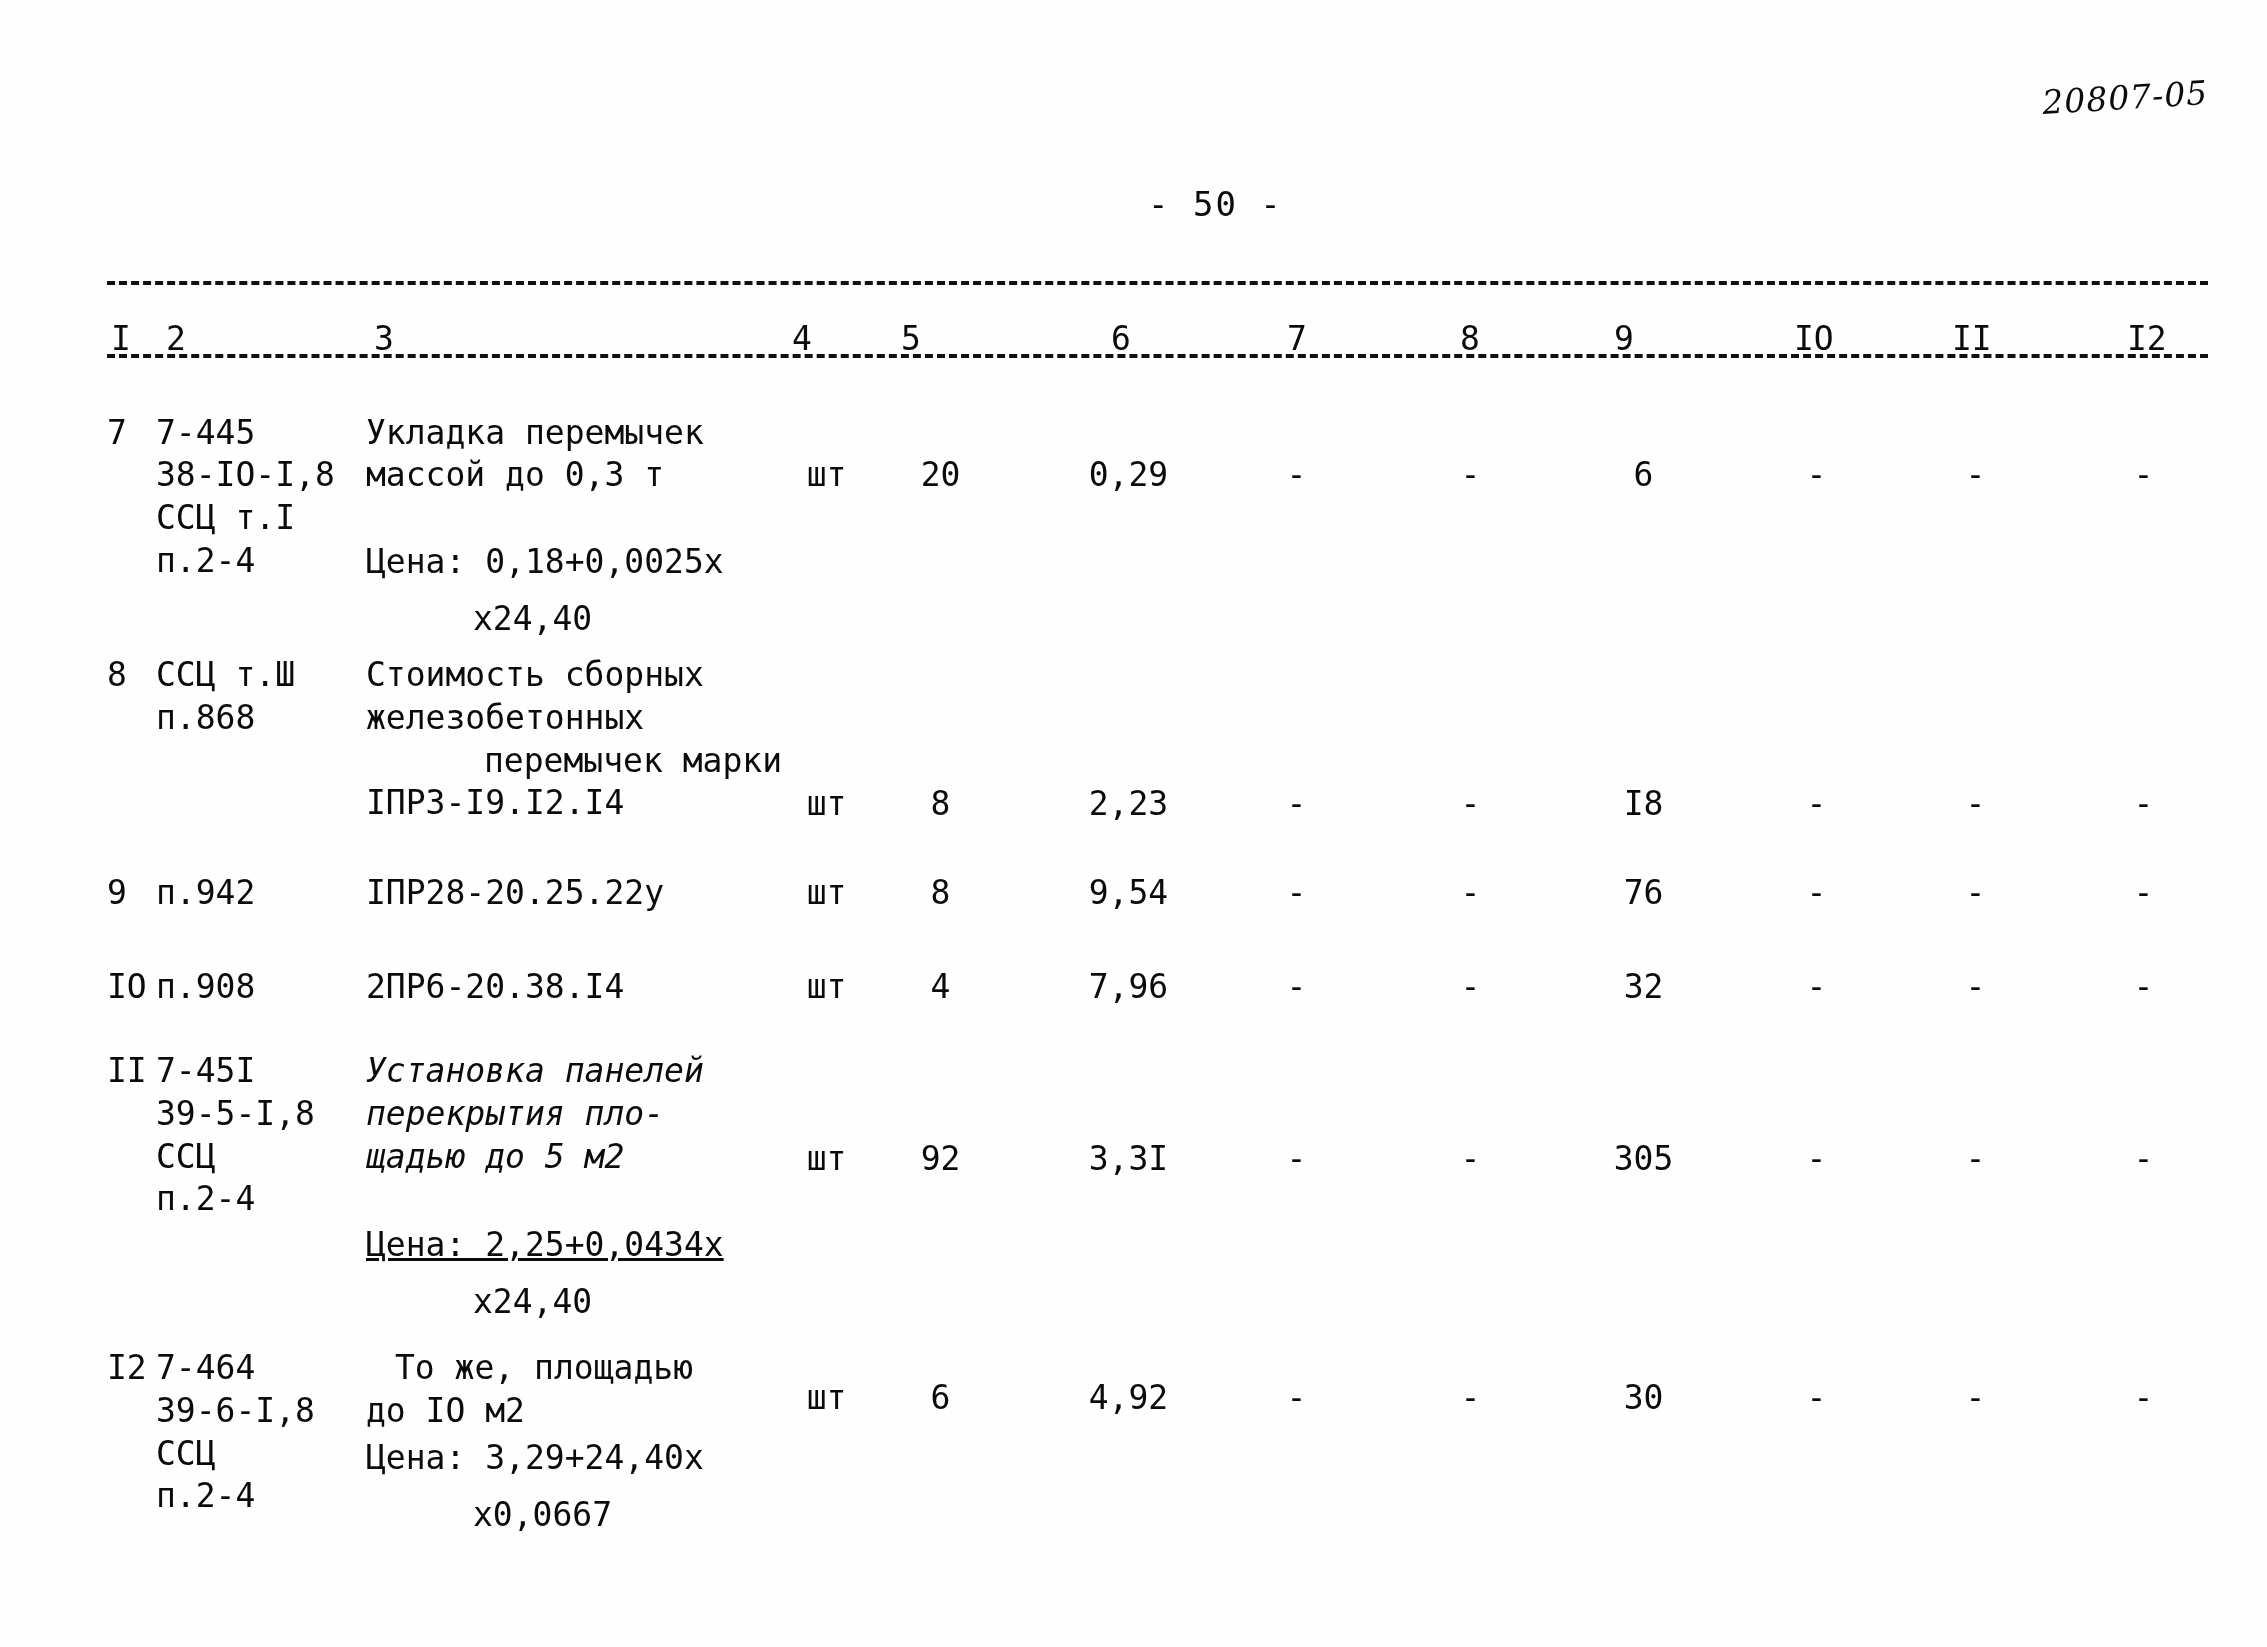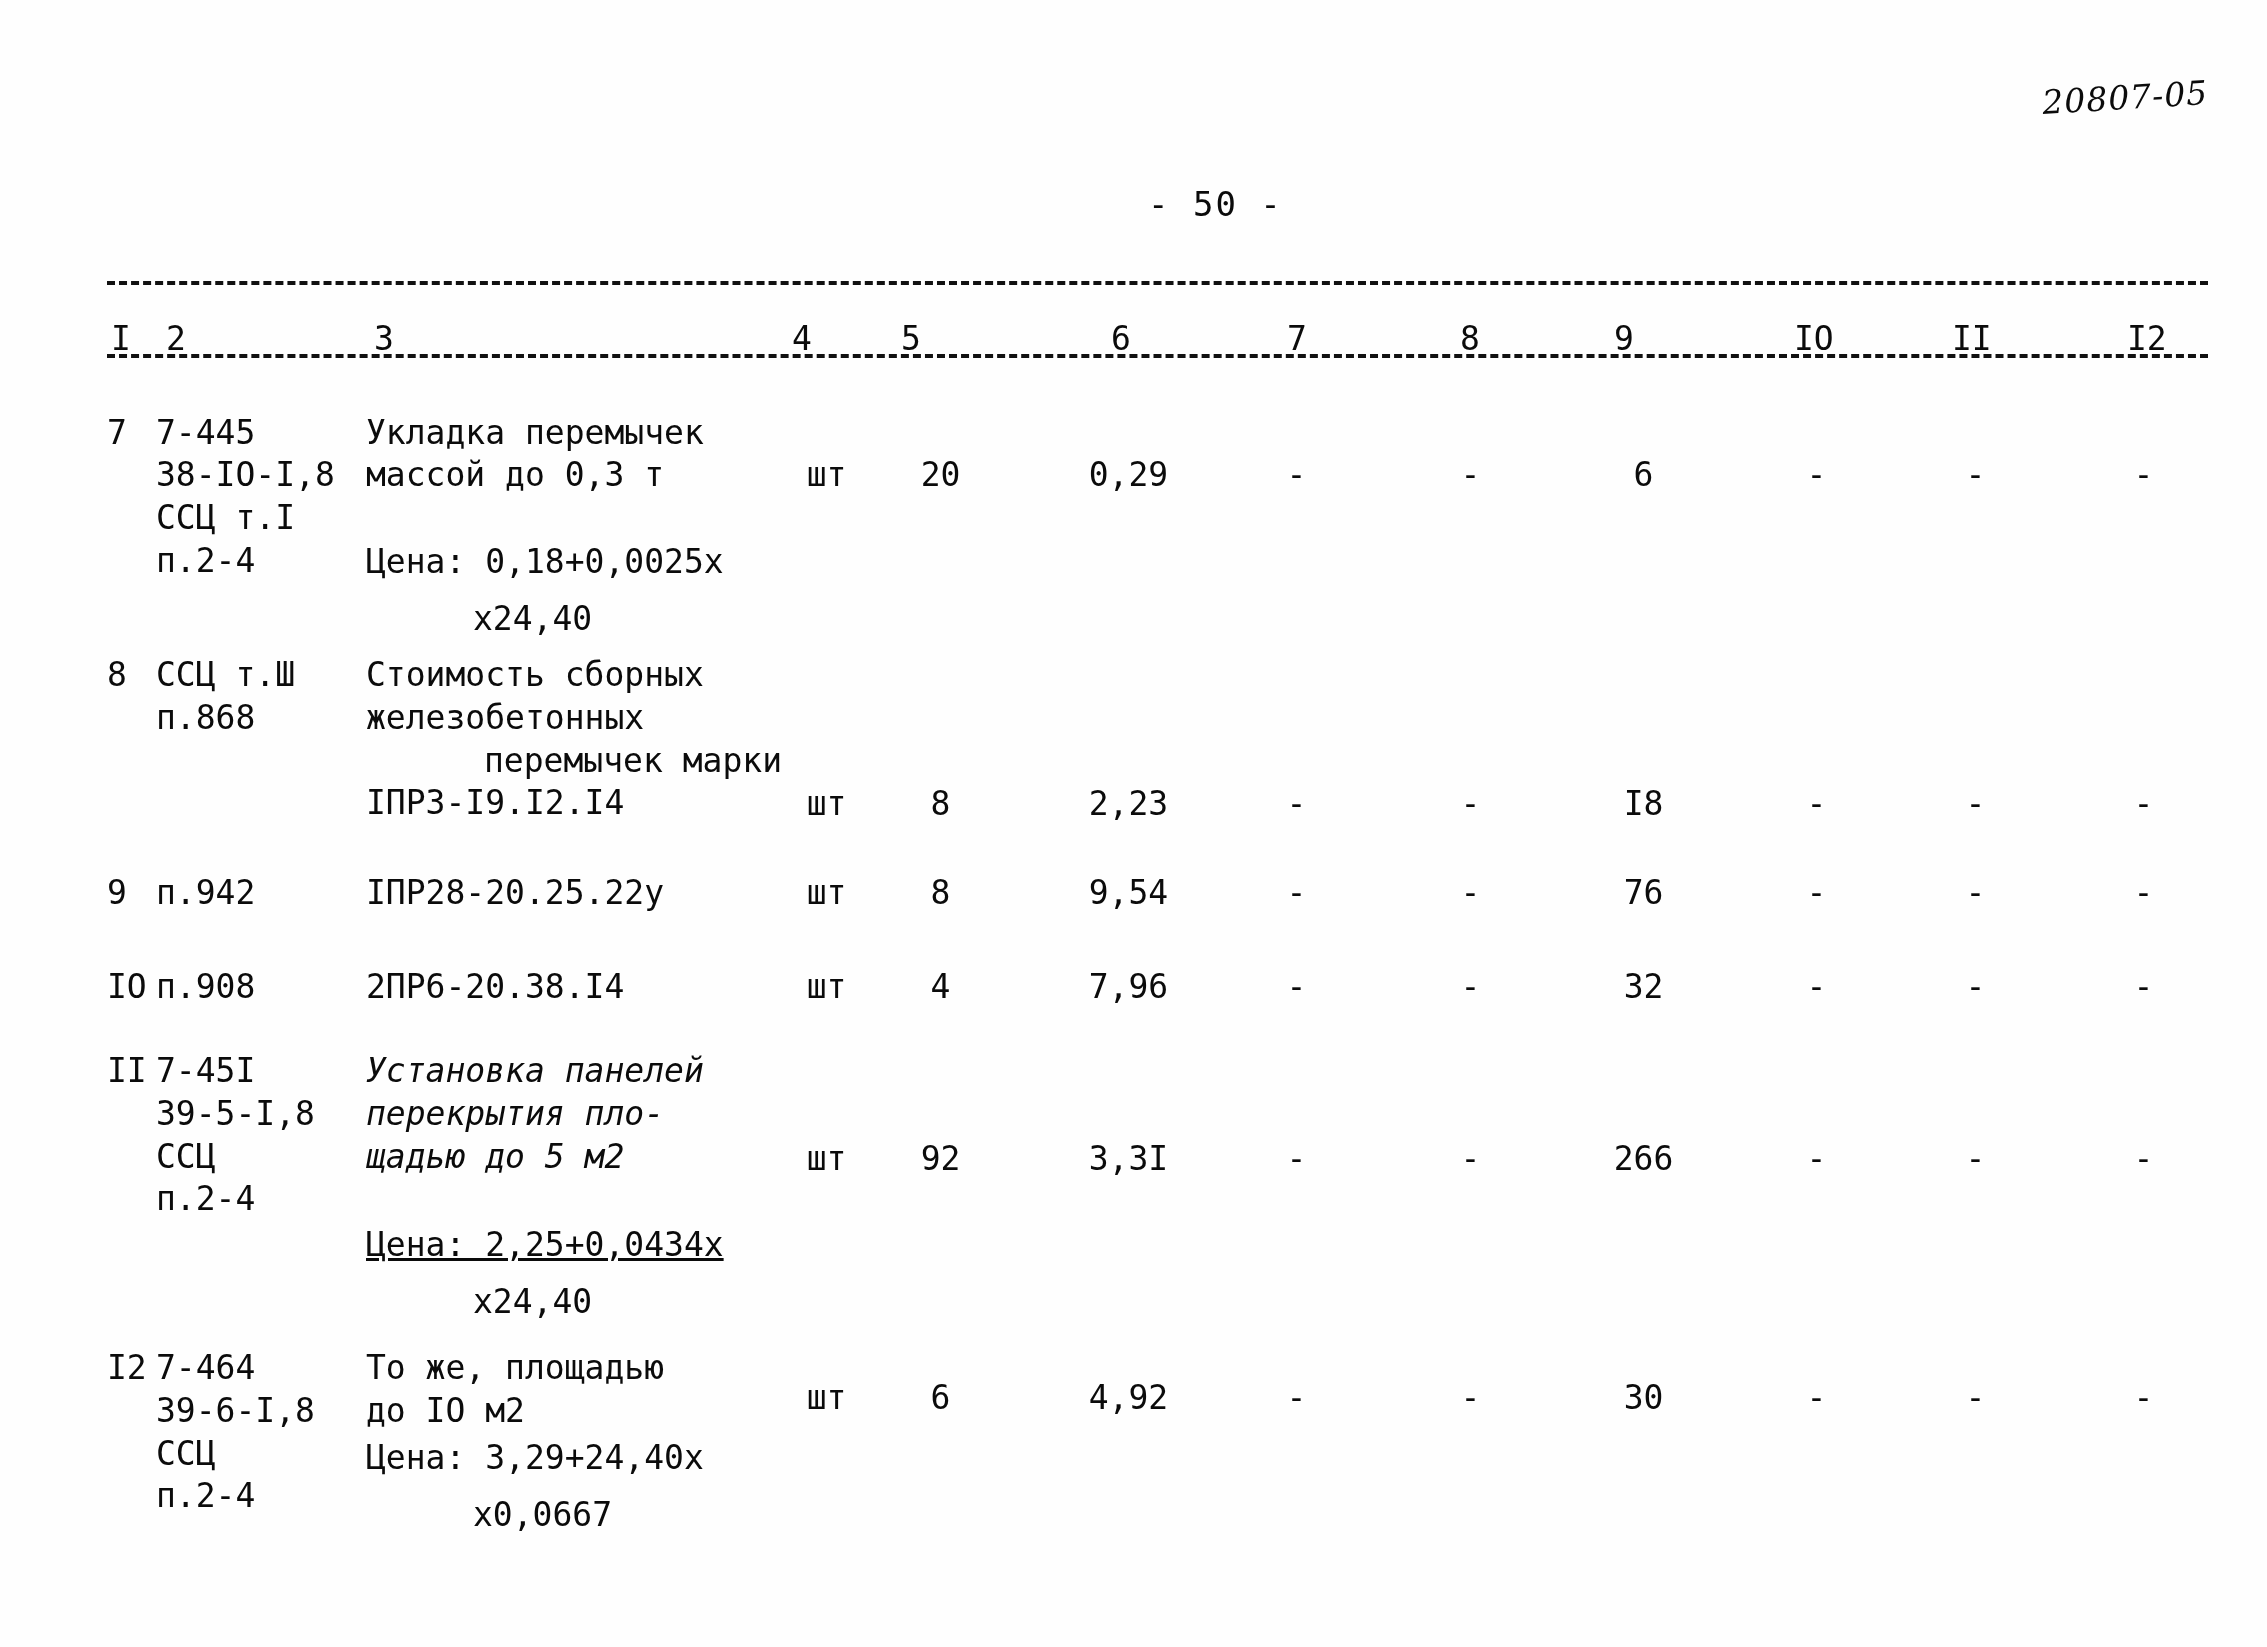--- a/index.html
+++ b/index.html
@@ -217,32 +217,32 @@
         <div class="cell c-desc italic-desc" style="top: 1049px;">Установка панелей</div>
         <div class="cell c-desc italic-desc" style="top: 1092px;">перекрытия пло-</div>
         <div class="cell c-desc italic-desc" style="top: 1135px;">щадью до 5 м2</div>
         <div class="price-line" style="top: 1223px; text-decoration: underline;">Цена: 2,25+0,0434х</div>
         <div class="price-cont" style="top: 1280px;">х24,40</div>
         <div class="cell c-unit" style="top: 1137px;">шт</div>
         <div class="cell c-qty" style="top: 1137px;">92</div>
         <div class="cell c-v6" style="top: 1137px;">3,3I</div>
         <div class="cell c-v7" style="top: 1137px;">-</div>
         <div class="cell c-v8" style="top: 1137px;">-</div>
-        <div class="cell c-v9" style="top: 1137px;">266</div>
+        <div class="cell c-v9" style="top: 1137px;">305</div>
         <div class="cell c-v10" style="top: 1137px;">-</div>
         <div class="cell c-v11" style="top: 1137px;">-</div>
         <div class="cell c-v12" style="top: 1137px;">-</div>
       </div>
       <div class="row">
         <div class="cell c-num" style="top: 1346px;">I2</div>
         <div class="cell c-code" style="top: 1346px;">7-464</div>
         <div class="cell c-code" style="top: 1389px;">39-6-I,8</div>
         <div class="cell c-code" style="top: 1432px;">ССЦ</div>
         <div class="cell c-code" style="top: 1474px;">п.2-4</div>
-        <div class="cell c-desc" style="top: 1346px;">То же, площадью</div>
+        <div class="cell c-desc" style="top: 1346px; margin-left: 29px;">То же, площадью</div>
         <div class="cell c-desc" style="top: 1389px;">до IO м2</div>
         <div class="price-line" style="top: 1436px;">Цена: 3,29+24,40х</div>
         <div class="price-cont" style="top: 1493px;">х0,0667</div>
         <div class="cell c-unit" style="top: 1376px;">шт</div>
         <div class="cell c-qty" style="top: 1376px;">6</div>
         <div class="cell c-v6" style="top: 1376px;">4,92</div>
         <div class="cell c-v7" style="top: 1376px;">-</div>
         <div class="cell c-v8" style="top: 1376px;">-</div>
         <div class="cell c-v9" style="top: 1376px;">30</div>
         <div class="cell c-v10" style="top: 1376px;">-</div>

